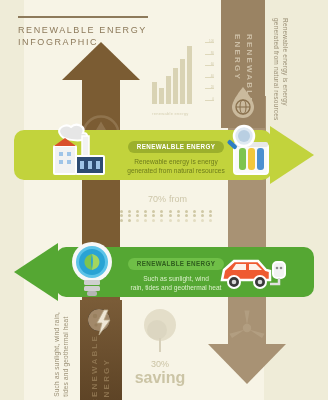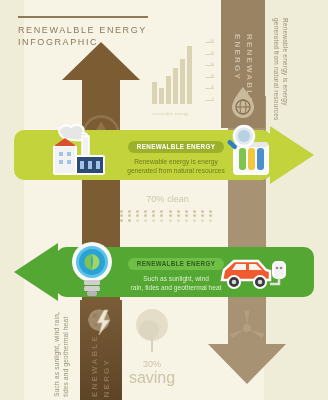--- a/index.html
+++ b/index.html
@@ -158,24 +158,24 @@
 
   
   .statClean{position:absolute;left:118px;top:188px;width:96px;text-align:center;}
   .statClean .num{font-size:16px;color:#d8d2b8;font-weight:normal;letter-spacing:.5px;}
   .statClean .num span{font-size:9px;color:#cdc6a9;margin-left:3px;letter-spacing:0;}
   .dots{margin-top:4px;display:grid;grid-template-columns:repeat(12,1fr);gap:1.4px;justify-items:center;}
   .dots i{width:3px;height:3px;border-radius:50%;background:#e3ddc2;display:block;}
   .dots i.on{background:#cfc8a6;}
 
   
-  .statSave{position:absolute;left:116px;top:308px;width:72px;text-align:center;}
+  .statSave{position:absolute;left:124px;top:308px;width:72px;text-align:center;}
   .treeIcon{width:50px;height:46px;margin:0 auto;opacity:.55;}
   .statSave .num{font-size:9px;color:#cbc4a5;margin-top:1px;}
-  .statSave .word{font-size:16px;color:#cbc4a5;font-weight:normal;line-height:17px;}
+  .statSave .word{font-size:16px;color:#cbc4a5;font-weight:bold;line-height:17px;}
 </style>
 </head>
 <body>
 
 <div class="stage">
 
   <div class="col col-cream-left"></div>
   <div class="col col-paper"></div>
   <div class="col col-cream-right"></div>
 
@@ -262,21 +262,21 @@
           <i>20</i>
         </div>
         <div class="tk" style="top: 58px;">
           <i>0</i>
         </div>
       </div>
     <div class="cap">renewable energy</div>
   </div>
 
   <div class="statClean">
-    <div class="num"><span>70%</span><span>clean</span></div>
+    <div class="num"><span>70%</span><span>from</span></div>
     <div class="dots">
         <i class="on"></i>
         <i class="on"></i>
         <i class="on"></i>
         <i class="on"></i>
         <i class="on"></i>
         <i class="on"></i>
         <i class="on"></i>
         <i class="on"></i>
         <i class="on"></i>

